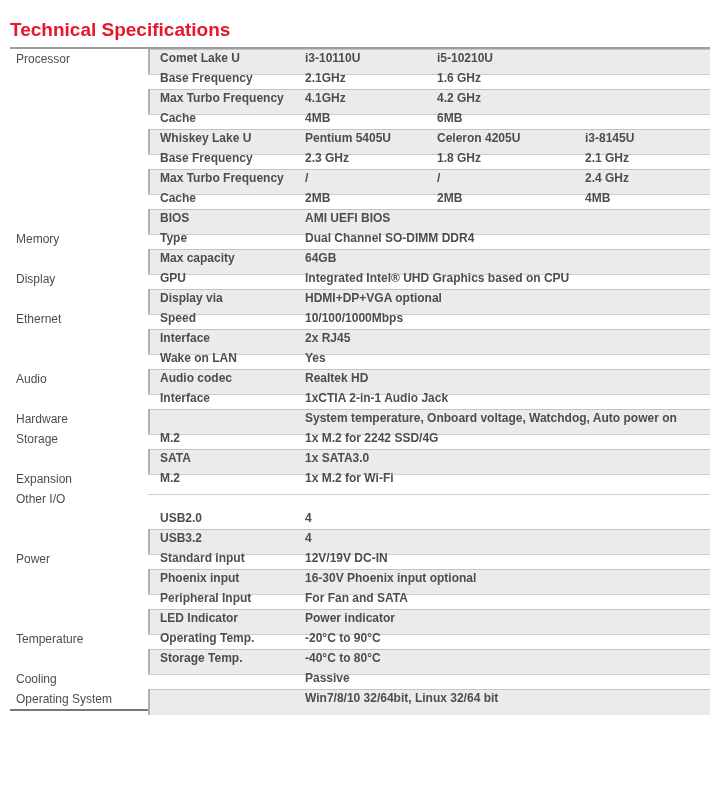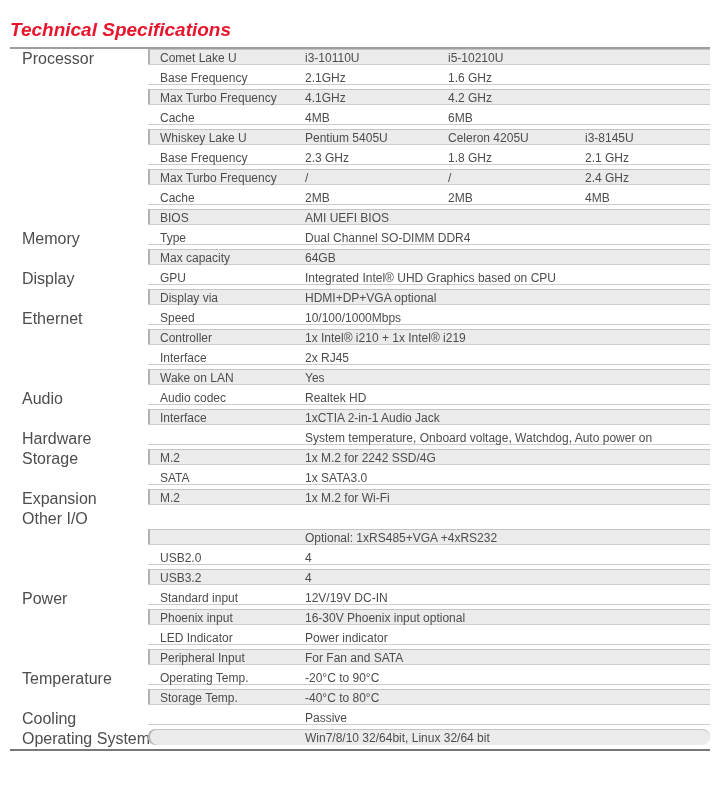--- a/index.html
+++ b/index.html
@@ -4,50 +4,50 @@
 <style>
   html,body{margin:0;padding:0;}
   body{
     width:724px;height:791px;position:relative;background:#fff;
     font-family:"Liberation Sans",sans-serif;overflow:hidden;
     --accent:#e8152c; --shade:#ebebeb; --text:#4d4d4d;
     --border-top:#9e9e9e; --border-bottom:#787878; --sep:#cdcdcd; --edge:#b2b2b2;
   }
   .title{
     position:absolute;left:10px;top:3px;font-size:19px;line-height:28px;
-    font-weight:600;color:var(--accent);letter-spacing:0;font-style:italic;
+    font-weight:600;color:var(--accent);letter-spacing:0;
   }
   .spec-table{
     position:absolute;left:10px;top:47px;width:700px;
     border-top:2px solid var(--border-top);
     border-bottom:2px solid var(--border-bottom);
   }
   .row{position:relative;height:20px;}
   .cat{
-    position:absolute;left:12px;top:0;line-height:20px;
-    font-size:16px;color:var(--text);white-space:nowrap;
+    position:absolute;left:6px;top:0;line-height:20px;
+    font-size:12px;color:var(--text);white-space:nowrap;
   }
   .cells{
-    position:absolute;left:138px;right:0;top:0;height:16px;
-    box-sizing:border-box;border-bottom:1px solid var(--sep);
-  }
-  .row:last-child .cells{border-bottom:none;border-radius:9px;}
+    position:absolute;left:138px;right:0;top:0;height:26px;
+    box-sizing:border-box;border-bottom:1px solid var(--sep);font-weight:bold;
+  }
+  .row:last-child .cells{border-bottom:none;}
   .row:nth-child(odd) .cells{
     background:var(--shade);
     box-shadow:inset 2px 0 0 var(--edge), inset 0 1px 0 #c4c4c4;
   }
   .sub{
     position:absolute;left:12px;top:0;line-height:19px;
     font-size:12px;color:var(--text);white-space:nowrap;
   }
   .val{
     position:absolute;top:0;line-height:19px;font-size:12px;
     color:var(--text);white-space:nowrap;
   }
-  .v0{left:157px}.v1{left:300px}.v2{left:437px}
+  .v0{left:157px}.v1{left:289px}.v2{left:437px}
 </style>
 </head>
 <body style="--accent: #e8152c; --shade: #ebebeb; --text: #4d4d4d; --border-top: #9e9e9e; --border-bottom: #787878; --sep: #cdcdcd; --edge: #b2b2b2;">
 
 <h1 class="title">Technical Specifications</h1>
 
 <div class="spec-table">
   <div class="row">
     <span class="cat">Processor</span>
     <div class="cells">
@@ -166,27 +166,20 @@
   </div>
 
   <div class="row">
     <span class="cat">Ethernet</span>
     <div class="cells">
       <span class="sub">Speed</span>
     <span class="val v0">10/100/1000Mbps</span>
       </div>
   </div>
 
-  <div class="row">
-    <span class="cat"></span>
-    <div class="cells">
-      <span class="sub">Controller</span>
-    <span class="val v0">1x Intel® i210 + 1x Intel® i219</span>
-      </div>
-  </div>
 
   <div class="row">
     <span class="cat"></span>
     <div class="cells">
       <span class="sub">Interface</span>
     <span class="val v0">2x RJ45</span>
       </div>
   </div>
 
   <div class="row">
@@ -242,27 +235,20 @@
     <div class="cells">
       <span class="sub">M.2</span>
     <span class="val v0">1x M.2 for Wi-Fi</span>
       </div>
   </div>
 
   <div class="row">
     <span class="cat">Other I/O</span>
   </div>
 
-  <div class="row">
-    <span class="cat"></span>
-    <div class="cells">
-      <span class="sub"></span>
-    <span class="val v0">Optional: 1xRS485+VGA +4xRS232</span>
-      </div>
-  </div>
 
   <div class="row">
     <span class="cat"></span>
     <div class="cells">
       <span class="sub">USB2.0</span>
     <span class="val v0">4</span>
       </div>
   </div>
 
   <div class="row">
@@ -286,34 +272,34 @@
     <span class="cat"></span>
     <div class="cells">
       <span class="sub">Phoenix input</span>
     <span class="val v0">16-30V Phoenix input optional</span>
       </div>
   </div>
 
   <div class="row">
     <span class="cat"></span>
     <div class="cells">
+      <span class="sub">Peripheral Input</span>
+    <span class="val v0">For Fan and SATA</span>
+      </div>
+  </div>
+
+  <div class="row">
+    <span class="cat"></span>
+    <div class="cells">
       <span class="sub">LED Indicator</span>
     <span class="val v0">Power indicator</span>
       </div>
   </div>
 
   <div class="row">
-    <span class="cat"></span>
-    <div class="cells">
-      <span class="sub">Peripheral Input</span>
-    <span class="val v0">For Fan and SATA</span>
-      </div>
-  </div>
-
-  <div class="row">
     <span class="cat">Temperature</span>
     <div class="cells">
       <span class="sub">Operating Temp.</span>
     <span class="val v0">-20°C to 90°C</span>
       </div>
   </div>
 
   <div class="row">
     <span class="cat"></span>
     <div class="cells">

